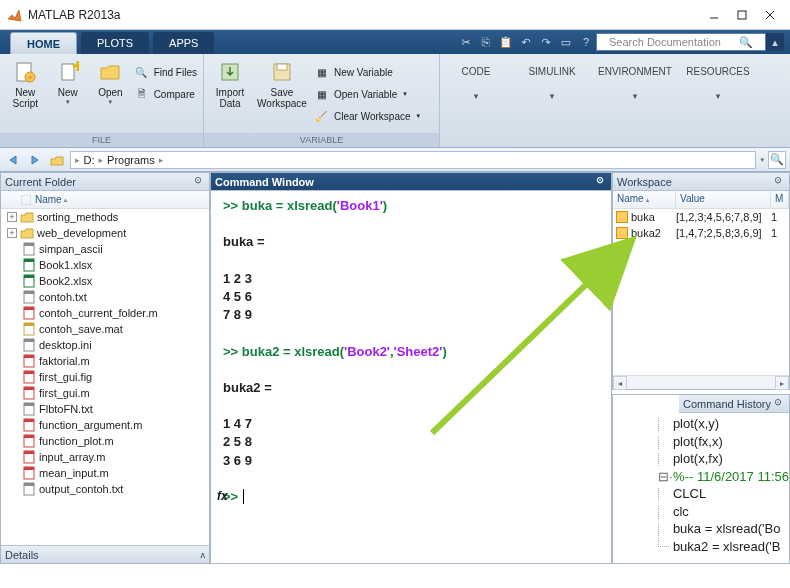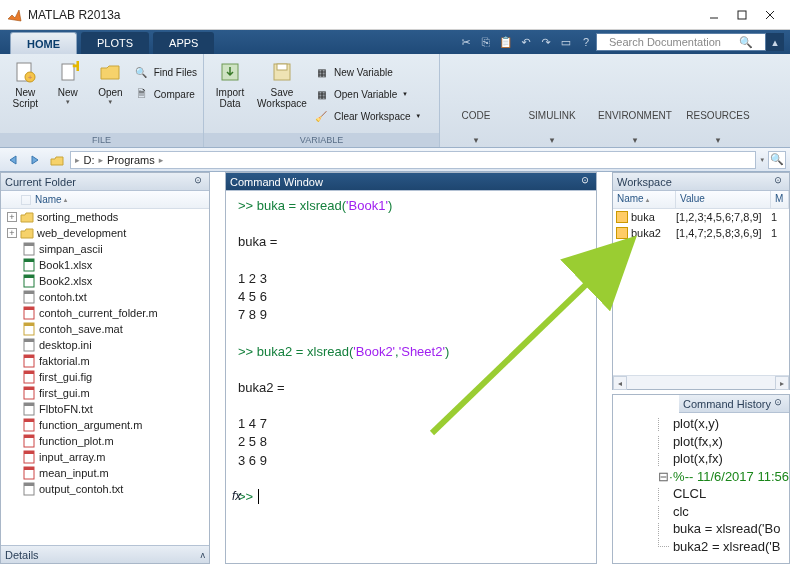--- a/index.html
+++ b/index.html
@@ -26,21 +26,21 @@
 
 .ribbon { height: 94px; background: linear-gradient(#e4ecf3,#d3dde8); border-bottom: 1px solid #9cb1c9; display: flex; }
 .rgroup { border-right: 1px solid #b2c3d6; display: flex; flex-direction: column; }
 .rgroup .body { flex: 1; display: flex; align-items: flex-start; padding: 4px 6px 0 6px; gap: 4px; }
 .rgroup .lab { height: 14px; background: #c3d0e0; text-align: center; font-size: 9px; color: #5a6f88; display:flex;align-items:center;justify-content:center; }
 .bigbtn { width: 40px; text-align: center; font-size: 10px; line-height: 1.1; }
 .bigbtn .ic { width: 24px; height: 24px; margin: 2px auto 3px auto; display: flex; align-items: center; justify-content: center; }
 .bigbtn .dd { font-size: 7px; color: #555; }
 .smitem { height: 20px; display: flex; align-items: center; gap: 4px; font-size: 10px; white-space: nowrap; }
 .smitem .sic { width: 16px; height: 16px; display: flex; align-items: center; justify-content: center; }
-.collapsed { width: 72px; text-align: center; font-size: 10px; padding-top: 12px; color: #444; margin-top: 44px; }
+.collapsed { width: 72px; text-align: center; font-size: 10px; padding-top: 12px; color: #444; }
 .collapsed .arr { margin-top: 14px; font-size: 9px; color: #555; }
 
 
 .addr { height: 24px; background: linear-gradient(#f2f6fb,#dde6f1); border-bottom: 1px solid #9cb1c9; display: flex; align-items: center; padding: 0 4px; gap: 4px; font-size: 11px; }
 .addr .nav { width: 18px; height: 18px; display: flex; align-items: center; justify-content: center; }
 .addr .path { flex: 1; height: 18px; background: #fff; border: 1px solid #b0c0d4; display: flex; align-items: center; padding: 0 4px; gap: 4px; }
 .addr .path span.sep { color: #888; font-size: 9px; }
 .addr .mag { width: 18px; height: 18px; border: 1px solid #b0c0d4; background: #fff; display: flex; align-items: center; justify-content: center; color:#3a6ea5;}
 
 
@@ -55,21 +55,21 @@
 .cf { width: 210px; justify-content: center; }
 .cf .cols { height: 18px; border-bottom: 1px solid #d6dee8; display: flex; align-items: center; padding-left: 20px; font-size: 10px; color: #2a5786; background: linear-gradient(#fafcff,#ecf1f7);}
 .cf .tree { flex: 1; overflow: auto; position: relative; }
 .cf .tree::-webkit-scrollbar{width:14px}.cf .tree::-webkit-scrollbar-thumb{background:#c7d1de;border:1px solid #a9b7c8}
 .trow { height: 16px; display: flex; align-items: center; gap: 3px; padding-left: 6px; font-size: 11px; white-space: nowrap; }
 .trow .exp { width: 10px; text-align: center; font-size: 9px; color: #666; border:1px solid #999; line-height:9px; height:10px;}
 .trow .fic { width: 14px; height: 14px; display: flex; align-items: center; justify-content: center; }
 .cf .details { height: 18px; background: linear-gradient(#e8eef5,#d2dce8); border-top: 1px solid #b4c2d4; display: flex; align-items: center; padding: 0 4px; font-size: 11px; color: #2a3f58; justify-content: space-between;}
 
 
-.cw { flex: 1; margin: 0 15px; }
+.cw { flex: 1; margin: 0 0; font-weight: bold; }
 .cw .cwbody { flex: 1; padding: 6px 12px; font-family: "Consolas","Courier New",monospace; font-size: 13px; line-height: 1.4; position: relative; overflow: hidden; }
 .prompt .cmd { color: #15803d; }
 .prompt .str { color: #a020f0; }
 .cw .fx { position: absolute; left: 6px; bottom: 58px; font-style: italic; color: #0f172a; font-size: 12px;}
 
 
 .rcol { width: 178px; display: flex; flex-direction: column; gap: 4px; }
 .ws { flex: 1; }
 .ws .wshdr { height: 18px; border-bottom: 1px solid #d6dee8; display: flex; font-size: 10px; background: linear-gradient(#fafcff,#ecf1f7); }
 .ws .wshdr div { border-right: 1px solid #d6dee8; padding: 2px 4px; color:#2a5786;}

